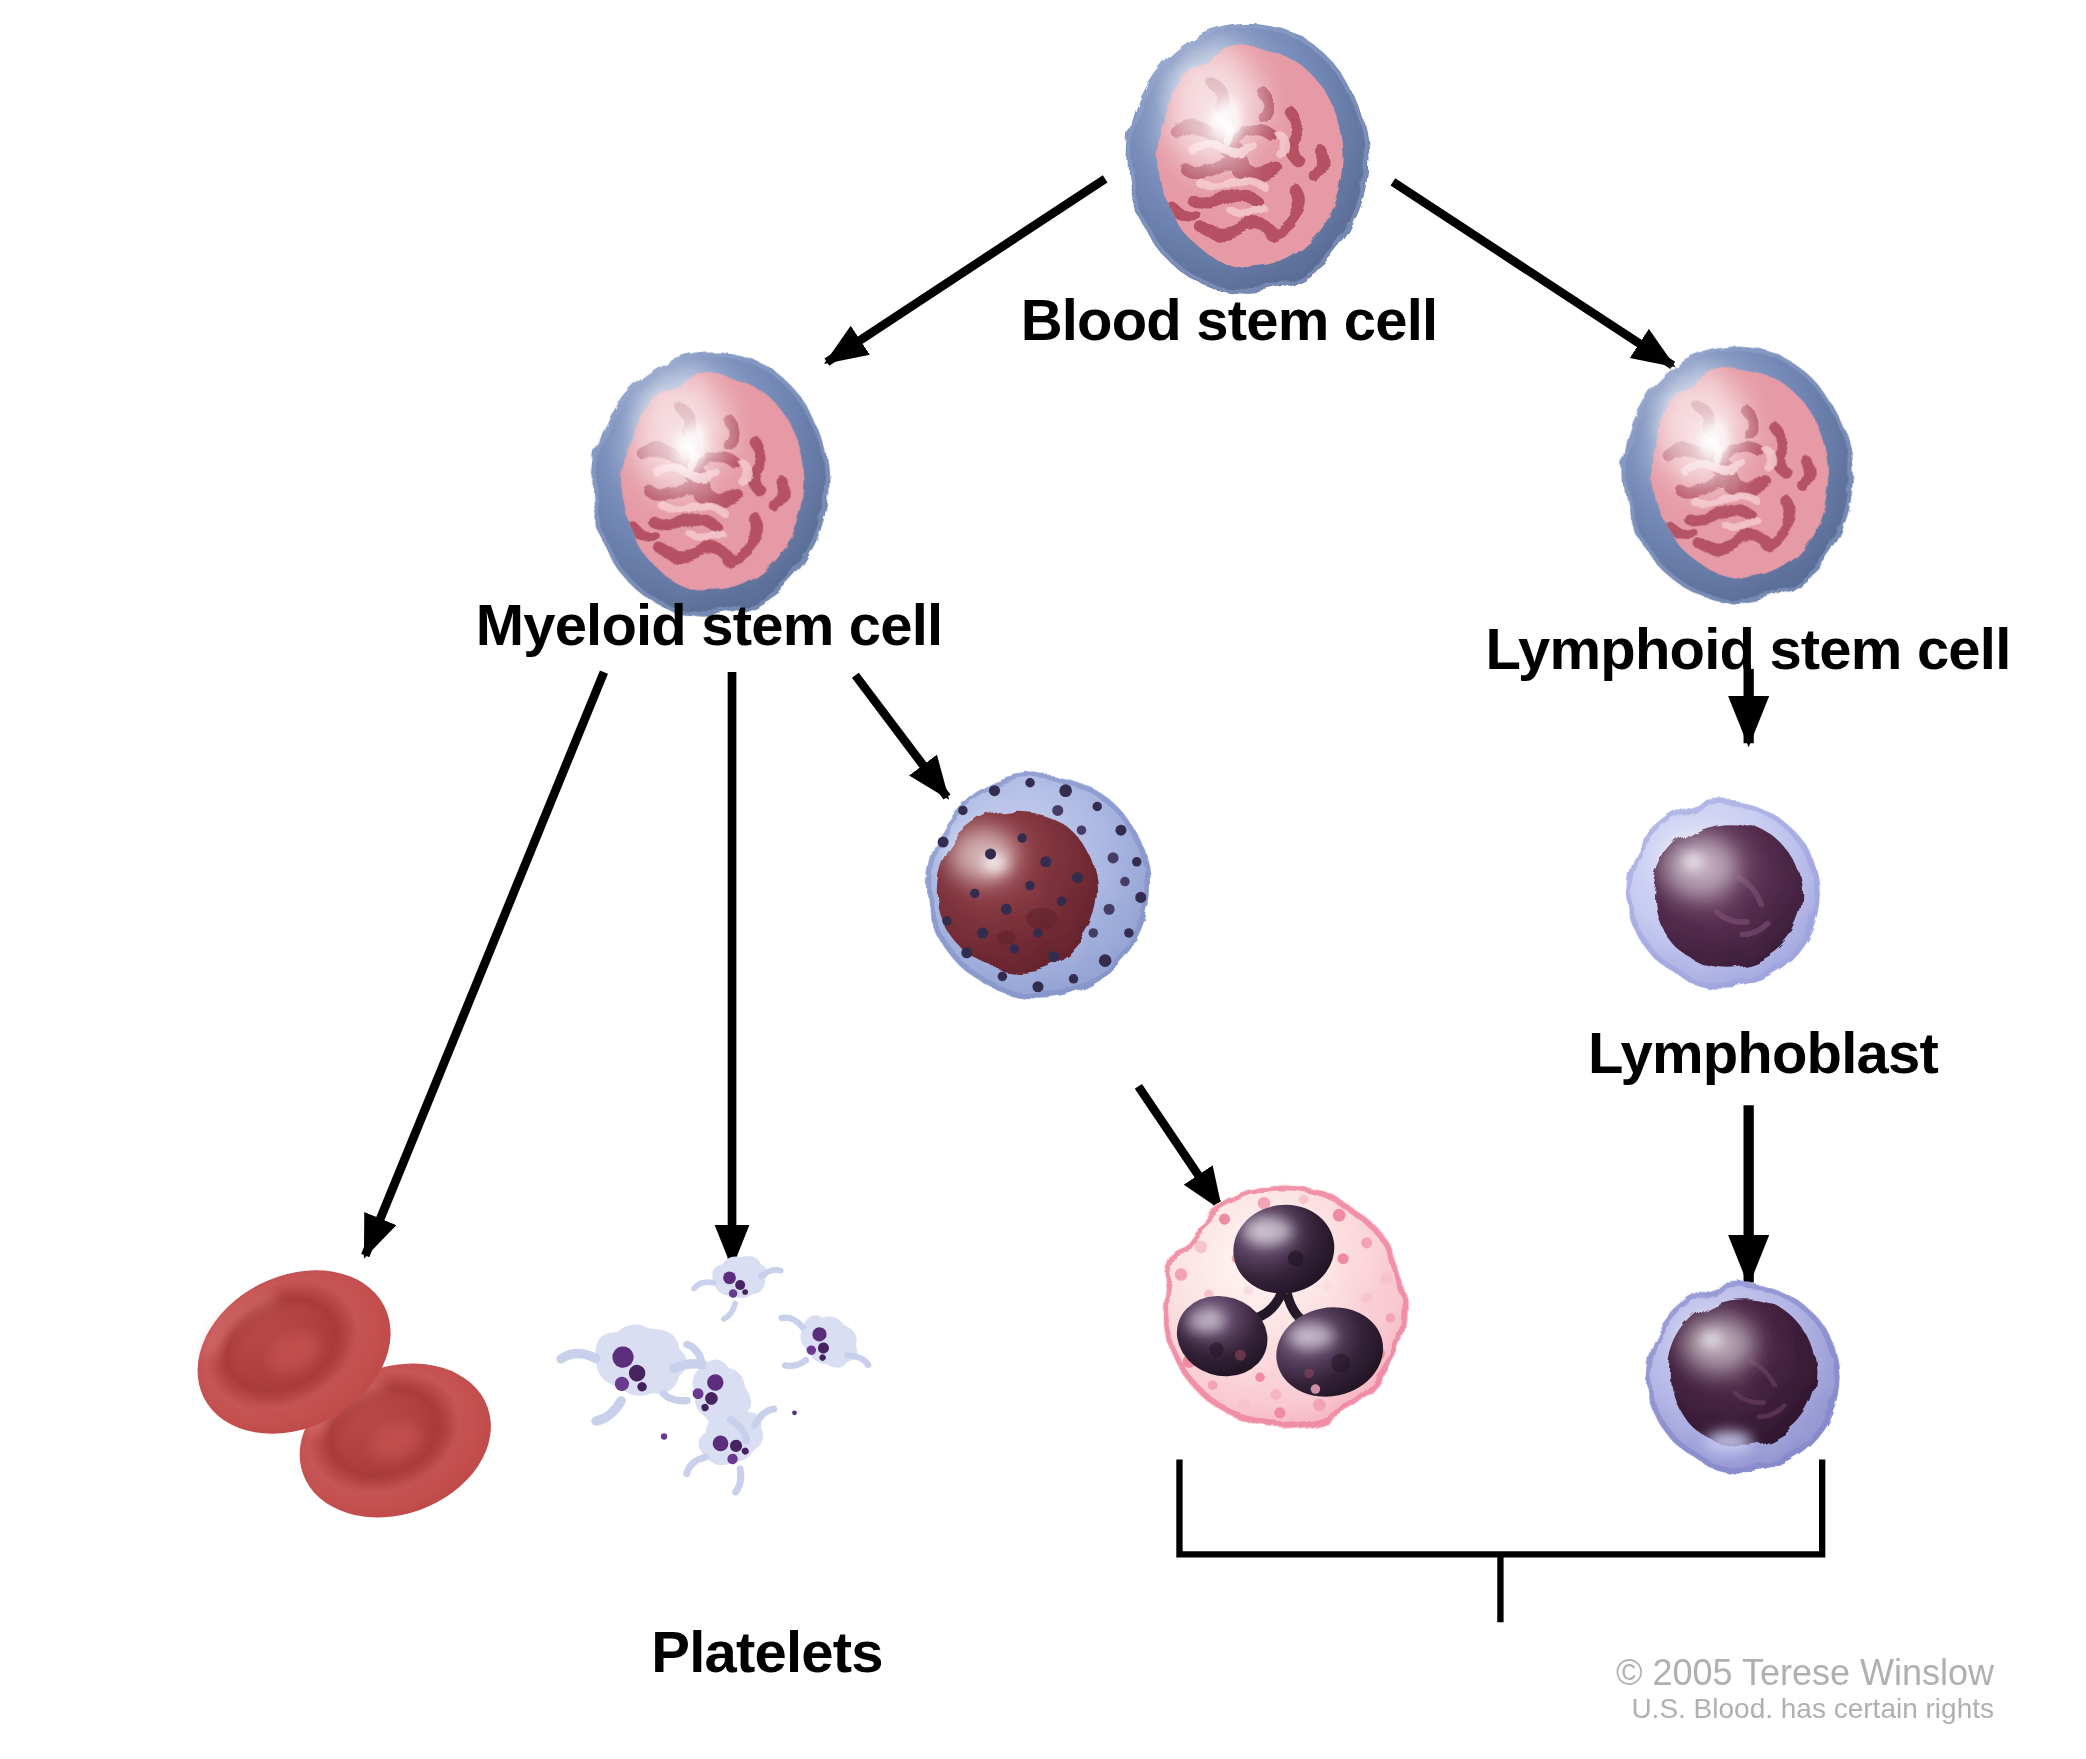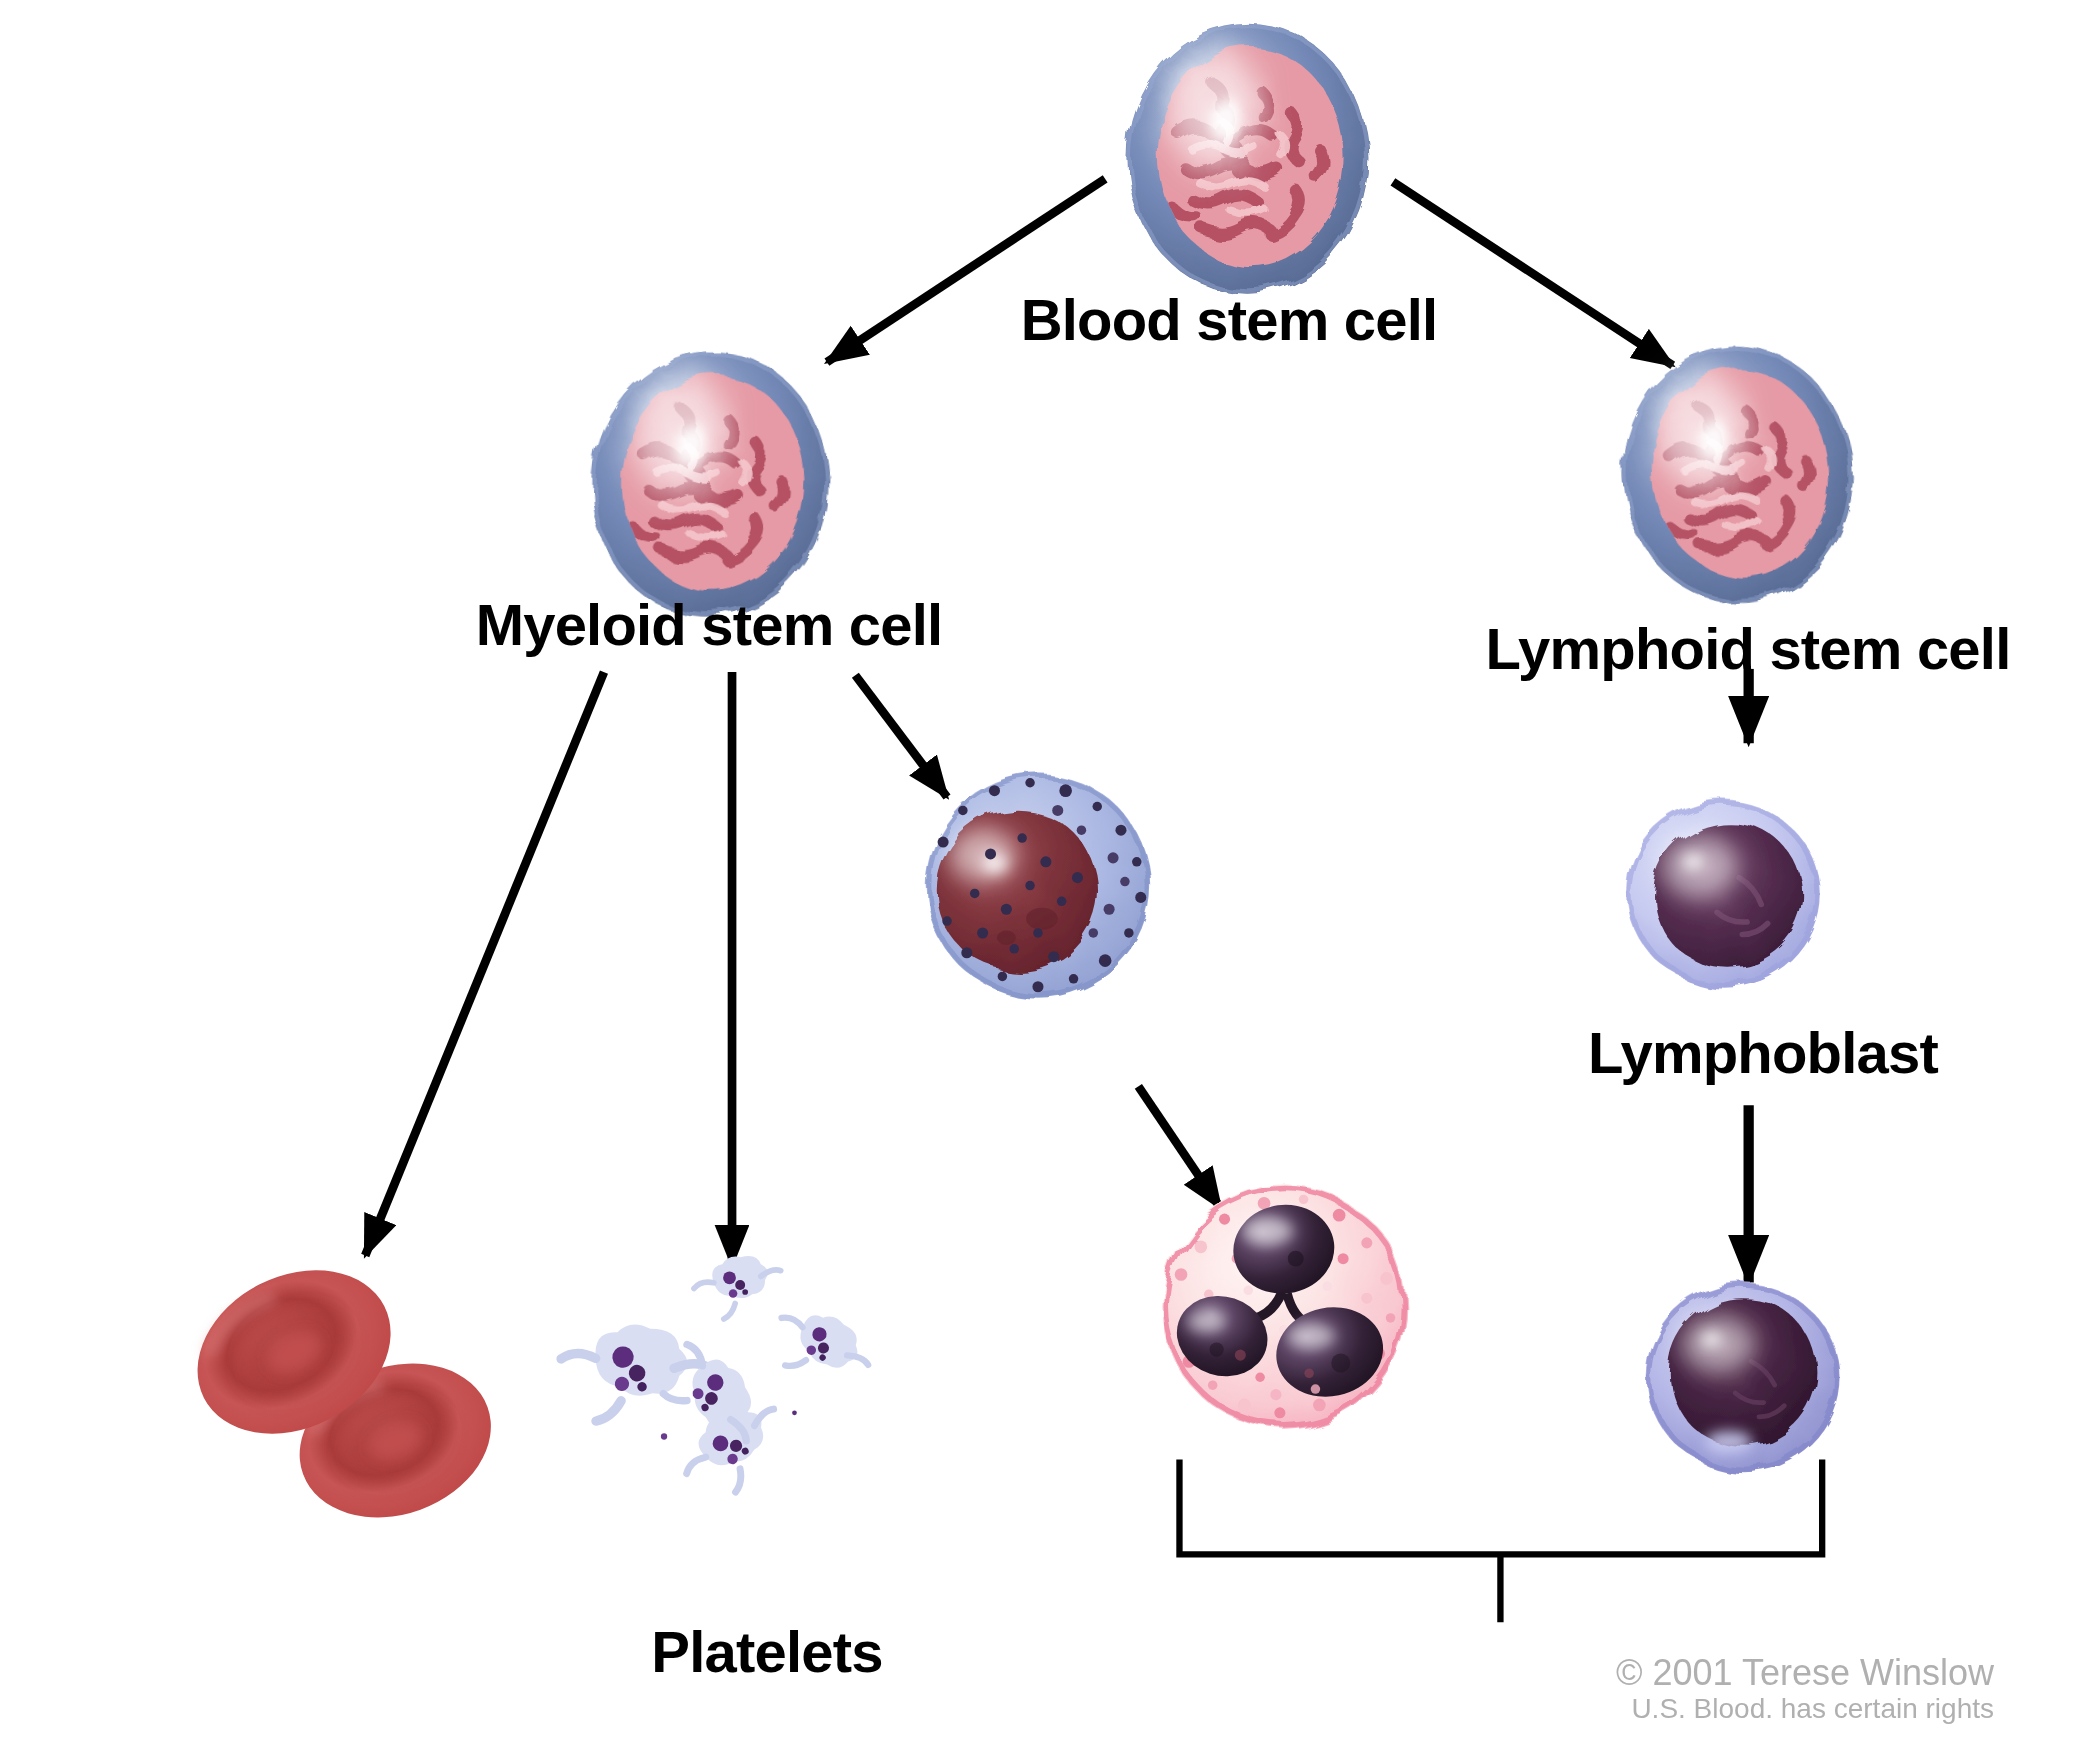--- a/index.html
+++ b/index.html
@@ -324,18 +324,18 @@
     </g>
   </svg>
 
   <div class="cell-label" style="left:1229px;top:319px;">Blood stem cell</div>
   <div class="cell-label" style="left:709px;top:624px;">Myeloid stem cell</div>
   <div class="cell-label" style="left:1748px;top:624px;margin-top:24px;">Lymphoid stem cell</div>
   <div class="cell-label" style="left:1763px;top:1052px;text-align:right;">Lymphoblast</div>
   <div class="cell-label" style="left:767px;top:1651px;">Platelets</div>
 
   <div class="credit">
-    <div class="l1">© 2001 Terese Winslow</div>
+    <div class="l1">© 2005 Terese Winslow</div>
     <div class="l2">U.S. Blood. has certain rights</div>
   </div>
 
 </div>
 
 
 </body></html>

